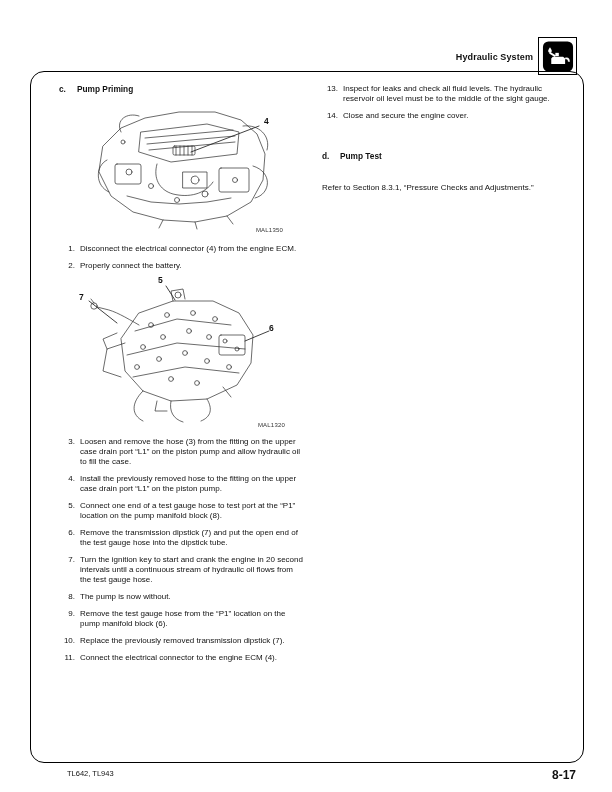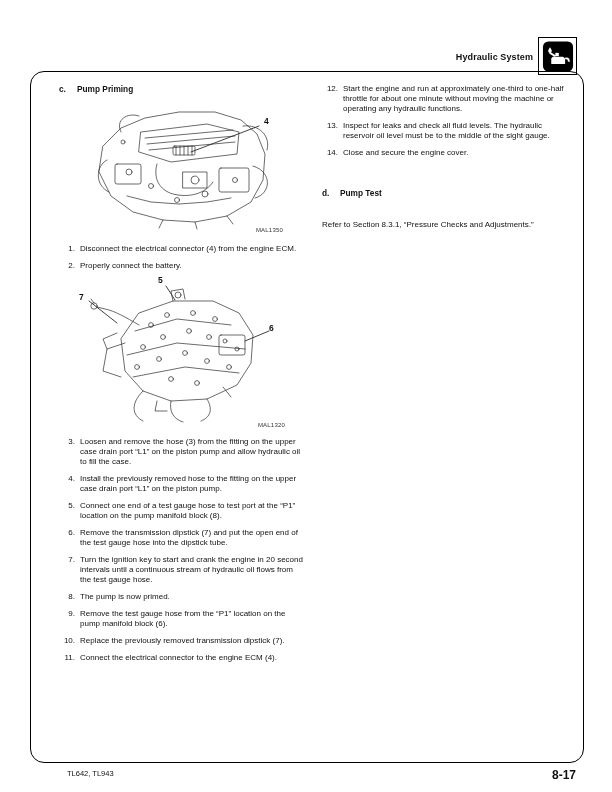--- a/index.html
+++ b/index.html
@@ -189,44 +189,40 @@
       <div class="step">
         <span class="step-num">6.</span>
         <span class="step-text">Remove the transmission dipstick (7) and put the open end of the test gauge hose into the dipstick tube.</span>
       </div>
       <div class="step">
         <span class="step-num">7.</span>
         <span class="step-text">Turn the ignition key to start and crank the engine in 20 second intervals until a continuous stream of hydraulic oil flows from the test gauge hose.</span>
       </div>
       <div class="step">
         <span class="step-num">8.</span>
-        <span class="step-text">The pump is now primed.</span>
+        <span class="step-text">The pump is now without.</span>
       </div>
       <div class="step">
         <span class="step-num">9.</span>
         <span class="step-text">Remove the test gauge hose from the “P1” location on the pump manifold block (6).</span>
       </div>
       <div class="step">
         <span class="step-num">10.</span>
         <span class="step-text">Replace the previously removed transmission dipstick (7).</span>
       </div>
       <div class="step">
         <span class="step-num">11.</span>
         <span class="step-text">Connect the electrical connector to the engine ECM (4).</span>
       </div>
     </div>
   </div>
 
   <div class="col-right">
 
     <div class="steps">
-      <div class="step">
-        <span class="step-num">12.</span>
-        <span class="step-text">Start the engine and run at approximately one-third to one-half throttle for about one minute without moving the machine or operating any hydraulic functions.</span>
-      </div>
       <div class="step">
         <span class="step-num">13.</span>
         <span class="step-text">Inspect for leaks and check all fluid levels. The hydraulic reservoir oil level must be to the middle of the sight gauge.</span>
       </div>
       <div class="step">
         <span class="step-num">14.</span>
         <span class="step-text">Close and secure the engine cover.</span>
       </div>
     </div>
 

